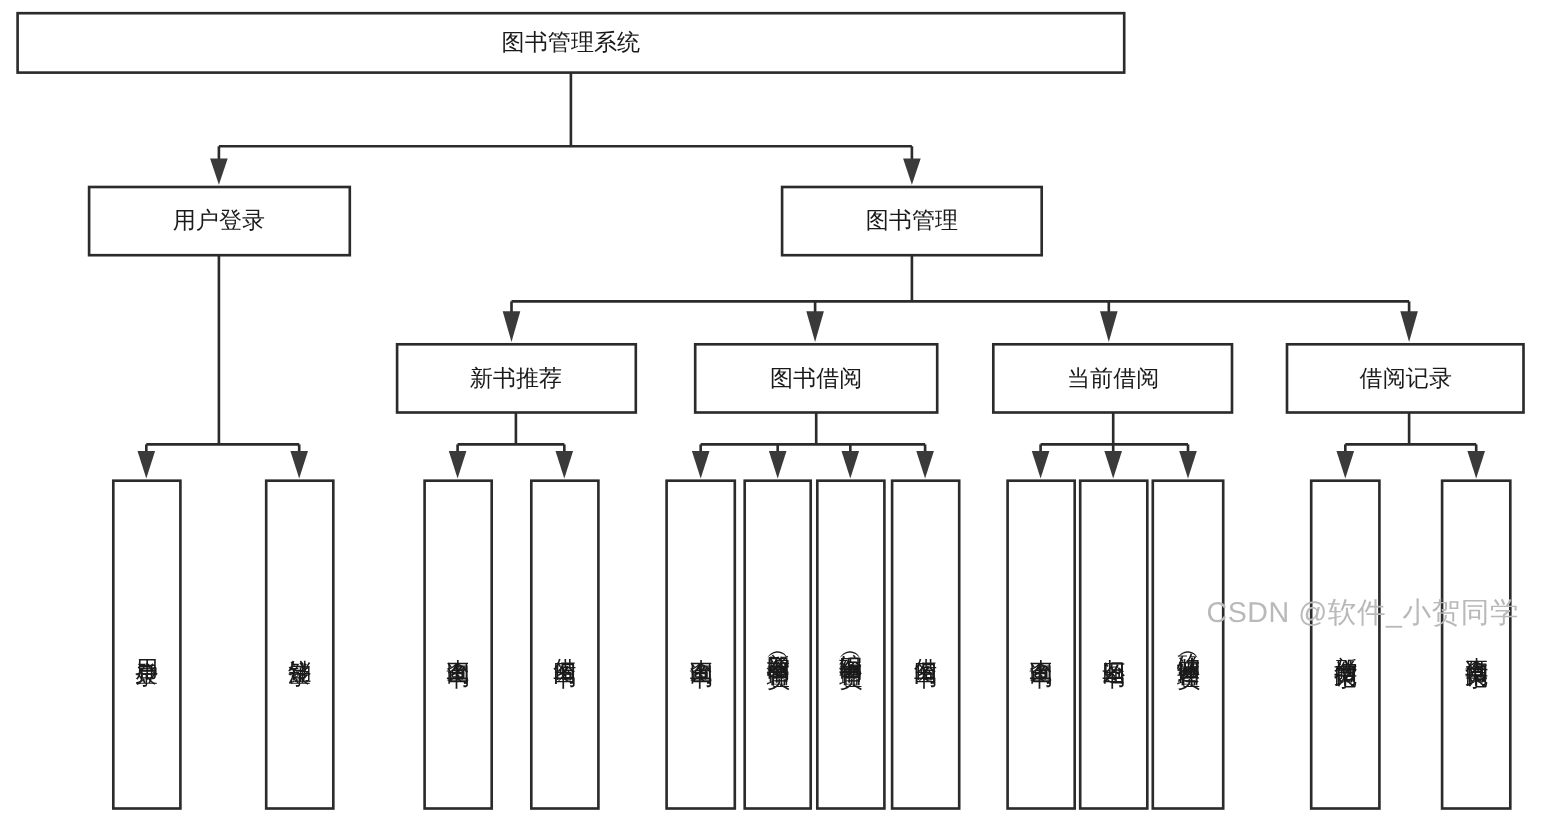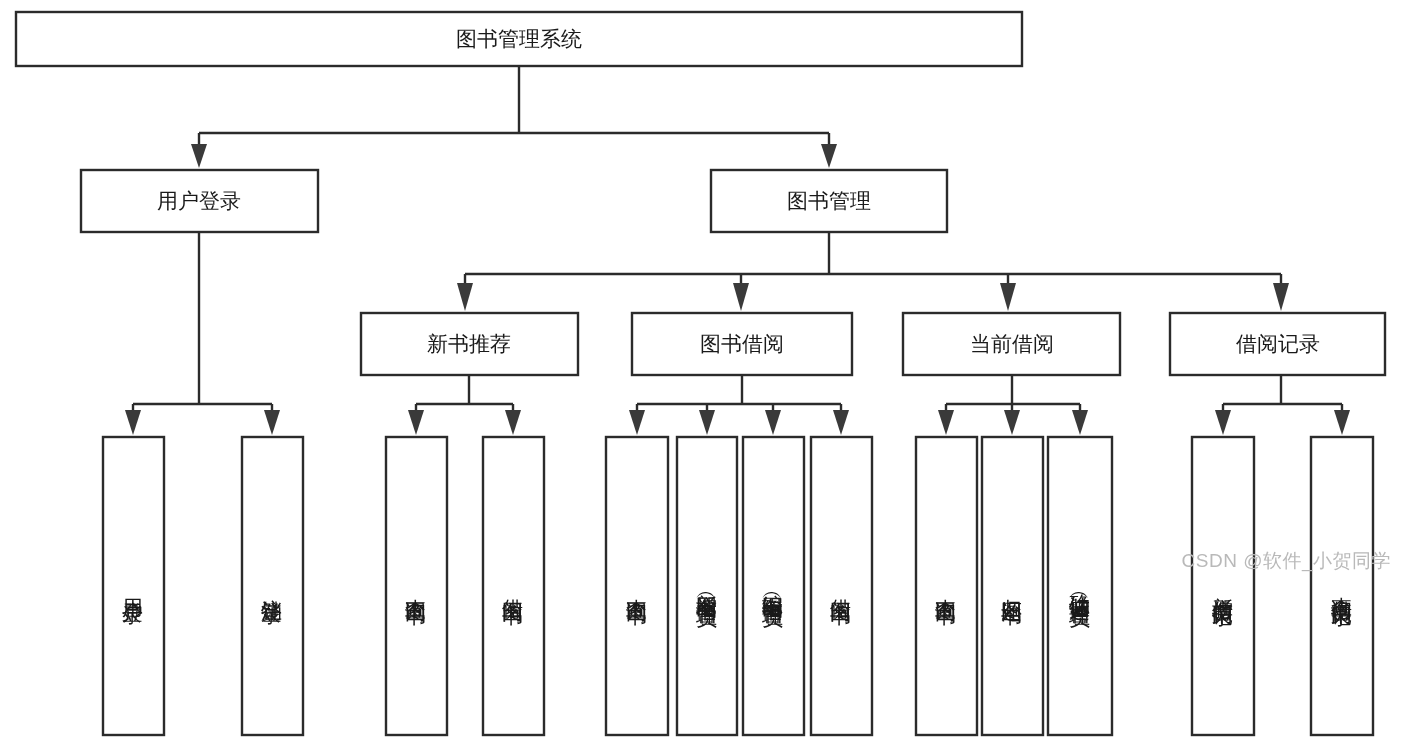--- a/index.html
+++ b/index.html
@@ -55,24 +55,24 @@
     font-family: "Liberation Sans", "DejaVu Sans", sans-serif;
     font-size: 21px;
     fill: #1a1a1a;
     writing-mode: vertical-rl;
     text-orientation: upright;
     letter-spacing: 2px;
     dominant-baseline: central;
   }
   .watermark {
     position: absolute;
-    right: 14px;
+    right: 24px;
     bottom: 6px;
     font-family: "Liberation Sans", "DejaVu Sans", sans-serif;
-    font-size: 19px;
+    font-size: 26px;
     color: #b9b9b9;
     white-space: nowrap;
     user-select: none;
     letter-spacing: 0.5px;
   }
 </style>
 </head>
 <body>
 
 <div id="diagram-root">

